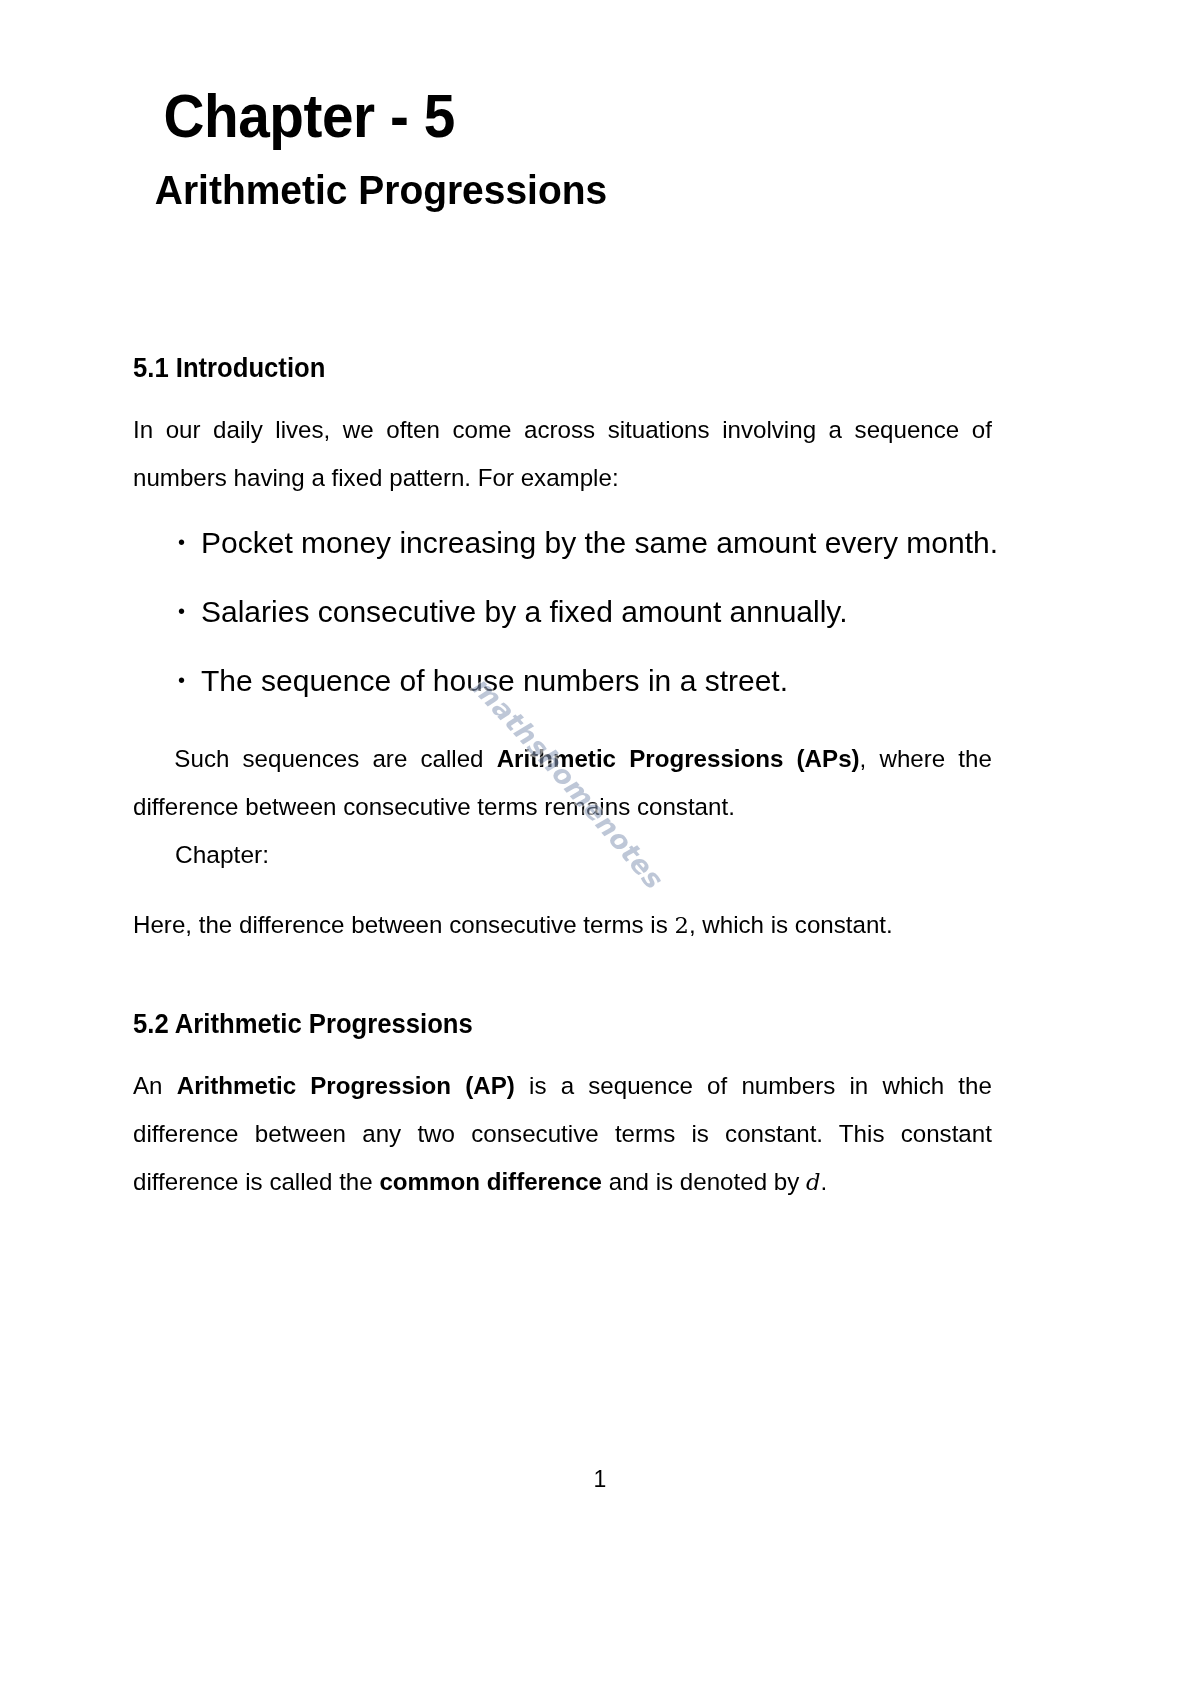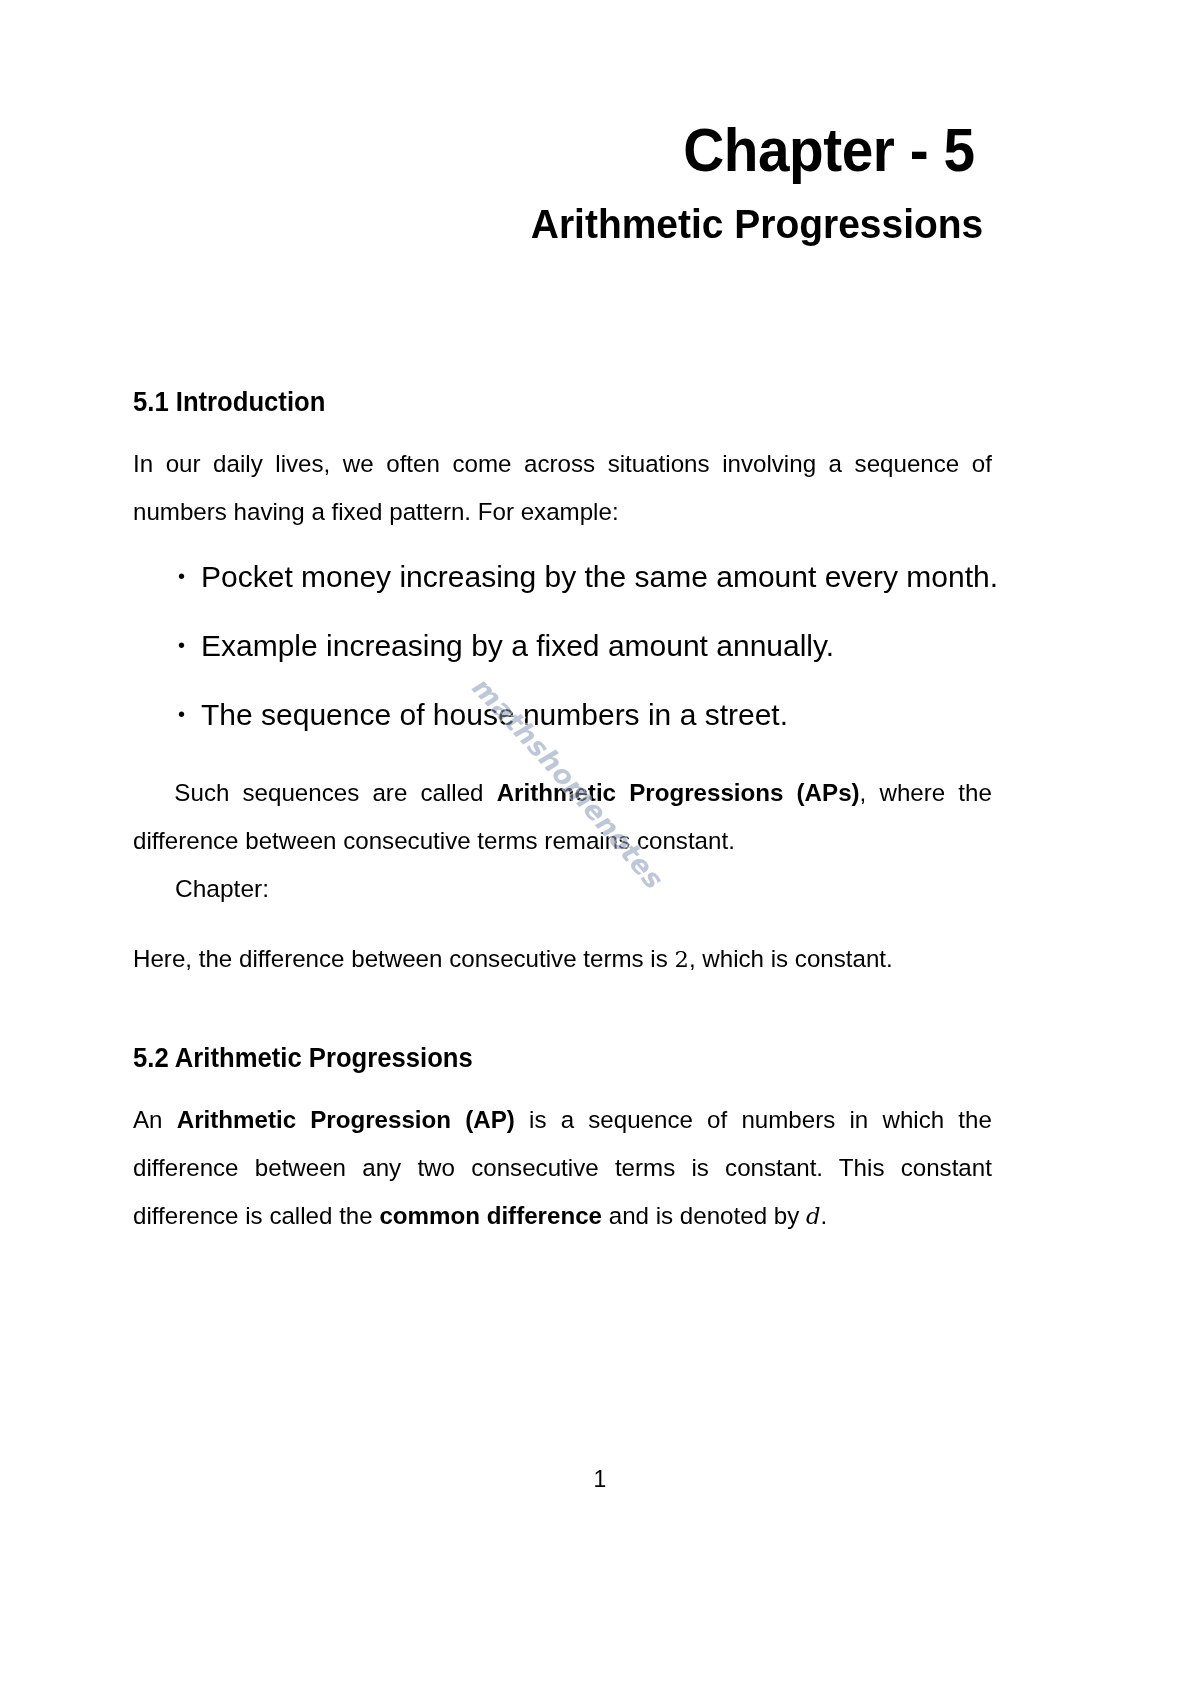--- a/index.html
+++ b/index.html
@@ -18,22 +18,22 @@
   }
   .content {
     position: absolute;
     left: 133px;
     top: 0;
     width: 872px;
   }
 
   
   .title-block {
-    padding-top: 118px;
-    text-align: right;
+    padding-top: 84px;
+    text-align: left;
   }
   .chapter-title {
     font-size: 61px;
     font-weight: bold;
     letter-spacing: -0.5px;
     line-height: 1.08;
     margin: 0;
     transform: scaleX(0.93);
   }
   .chapter-subtitle {
@@ -158,21 +158,21 @@
       <h1 class="chapter-title">Chapter - 5</h1>
       <h2 class="chapter-subtitle">Arithmetic Progressions</h2>
     </div>
 
     <h3 id="sec1-heading" class="section-heading">5.1 Introduction</h3>
 
     <p class="body-par">In our daily lives, we often come across situations involving a sequence of numbers having a fixed pattern.  For example:</p>
 
     <ul class="bullets">
       <li>Pocket money increasing by the same amount every month.</li>
-      <li>Example increasing by a fixed amount annually.</li>
+      <li>Salaries consecutive by a fixed amount annually.</li>
       <li>The sequence of house numbers in a street.</li>
     </ul>
 
     <p class="body-par nomargin"><span class="indent"></span><span>Such sequences are called </span><b>Arithmetic Progressions (APs)</b><span>, where the difference between consecutive terms remains constant.</span></p>
 
     <p class="example-line">Chapter:</p>
 
 
     <p class="body-par"><span>Here, the difference between consecutive terms is </span><span class="math">2</span><span>, which is constant.</span></p>
 

